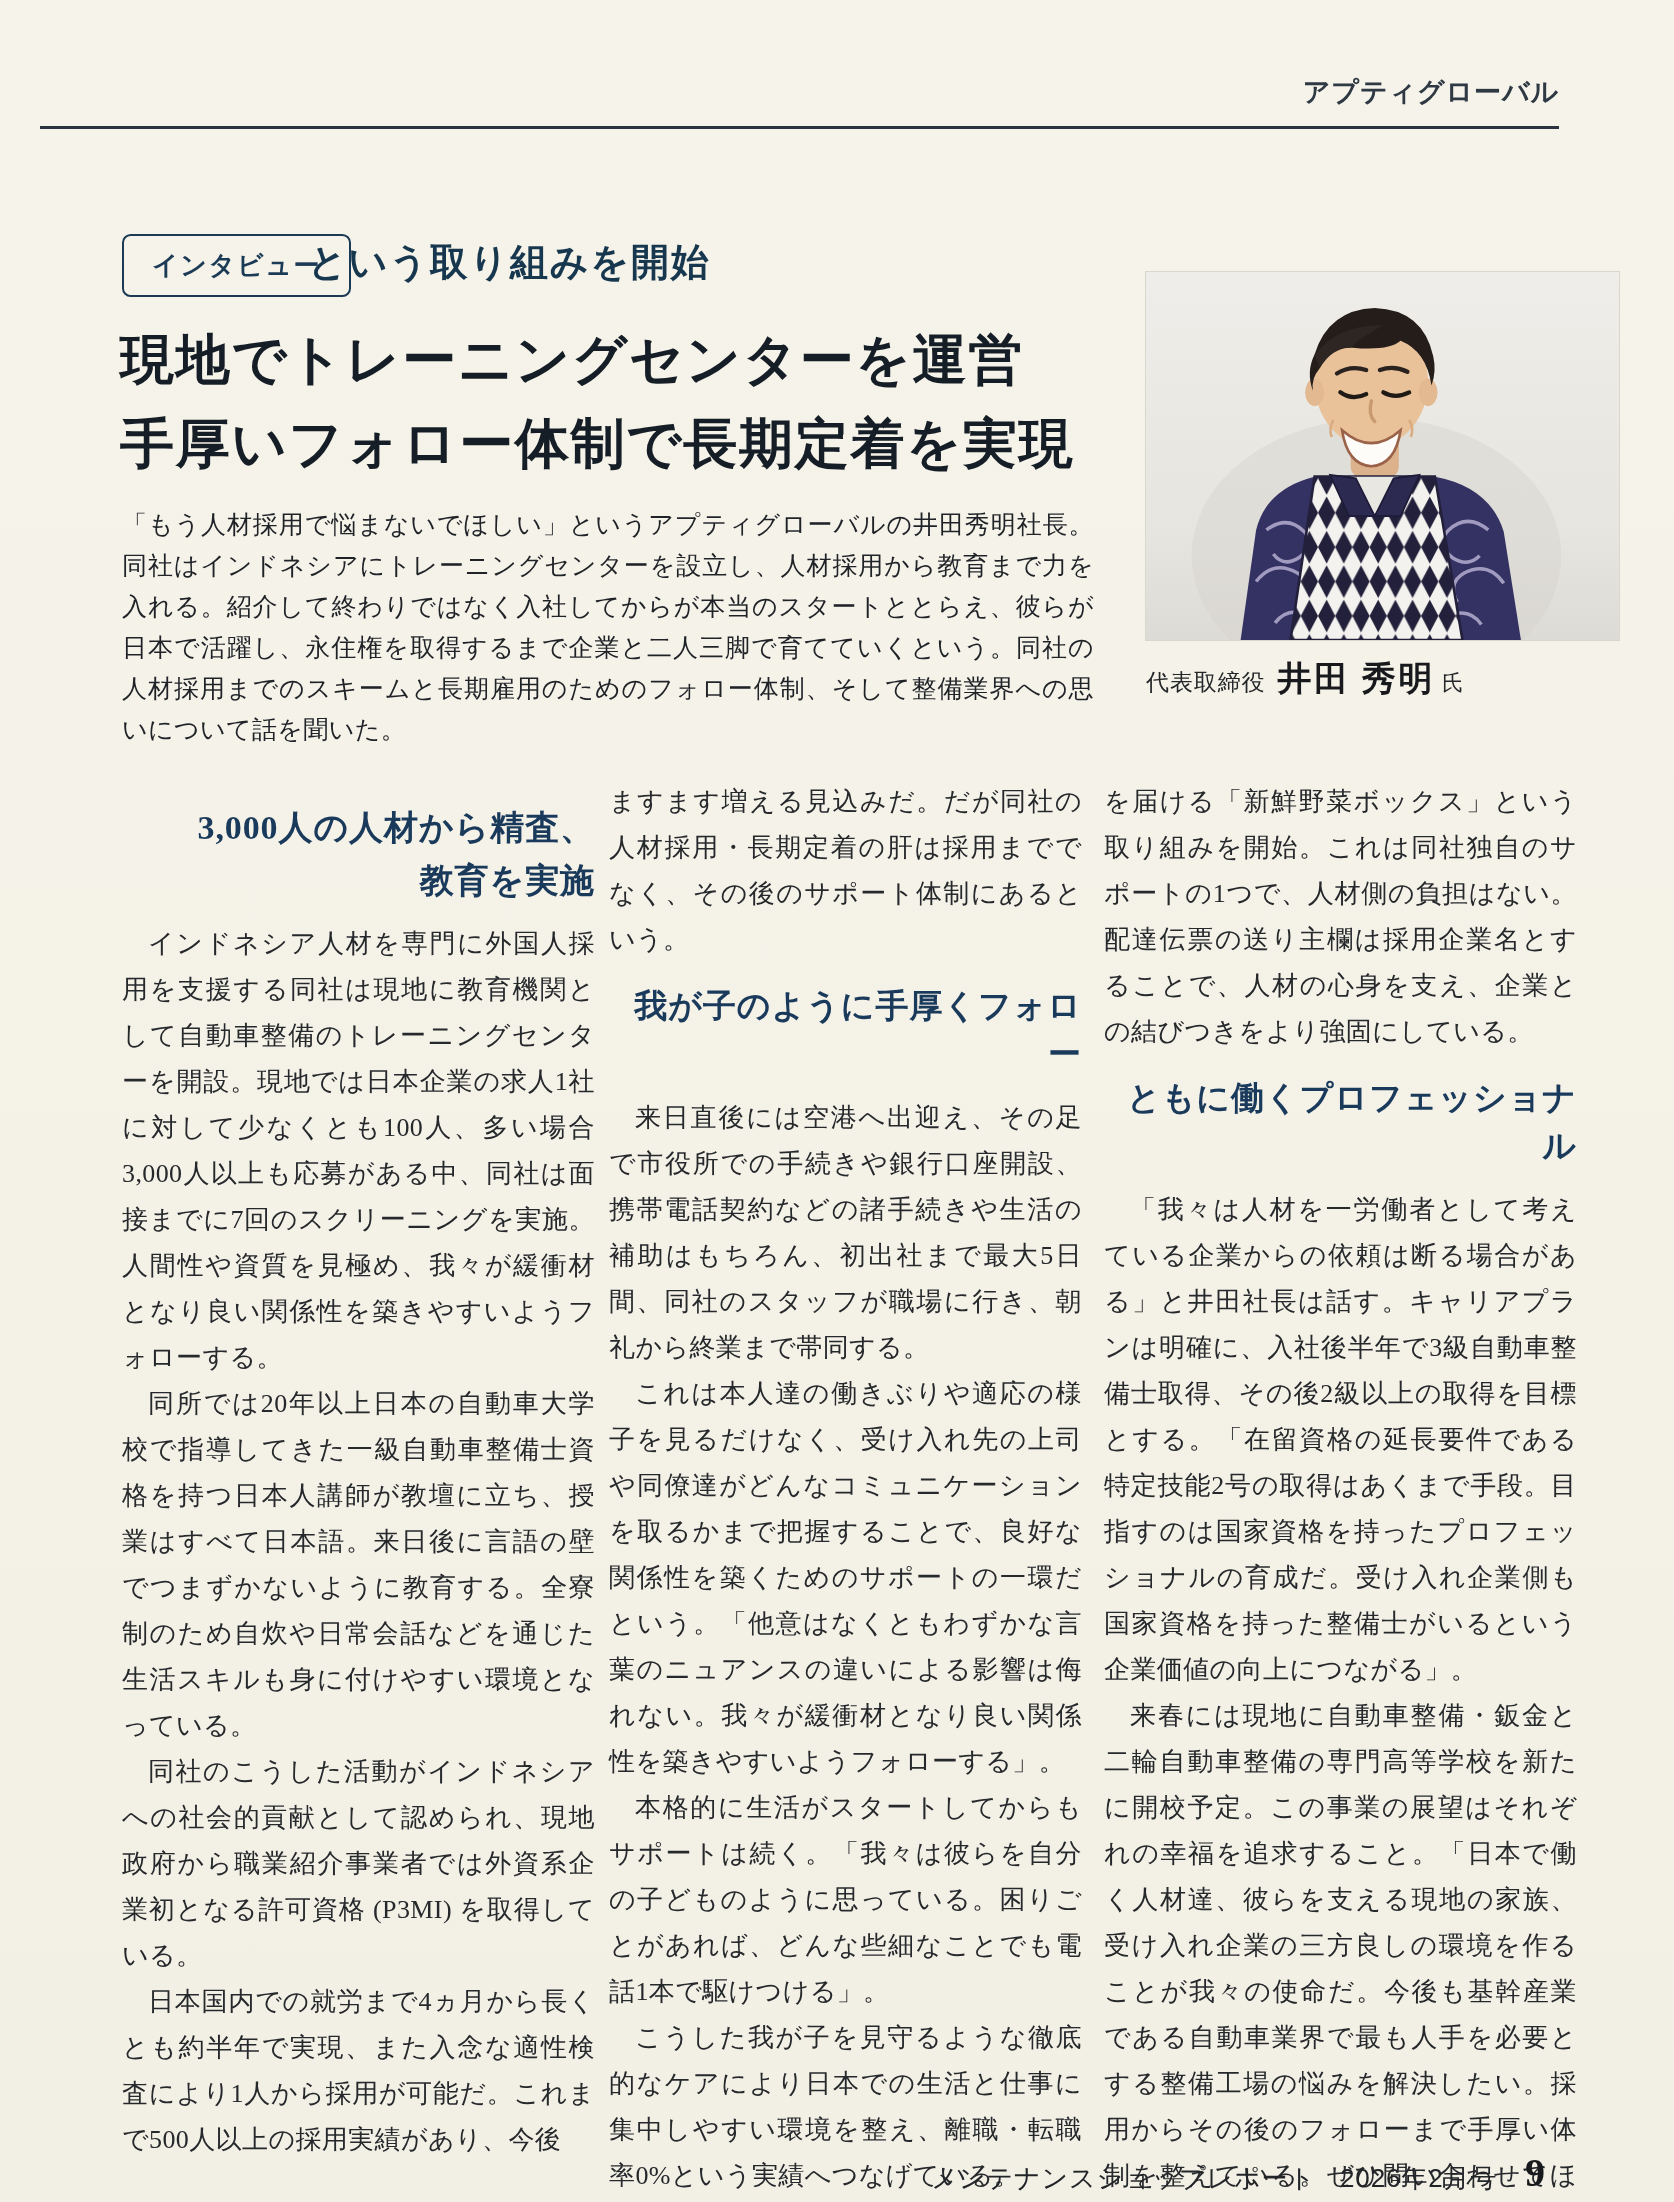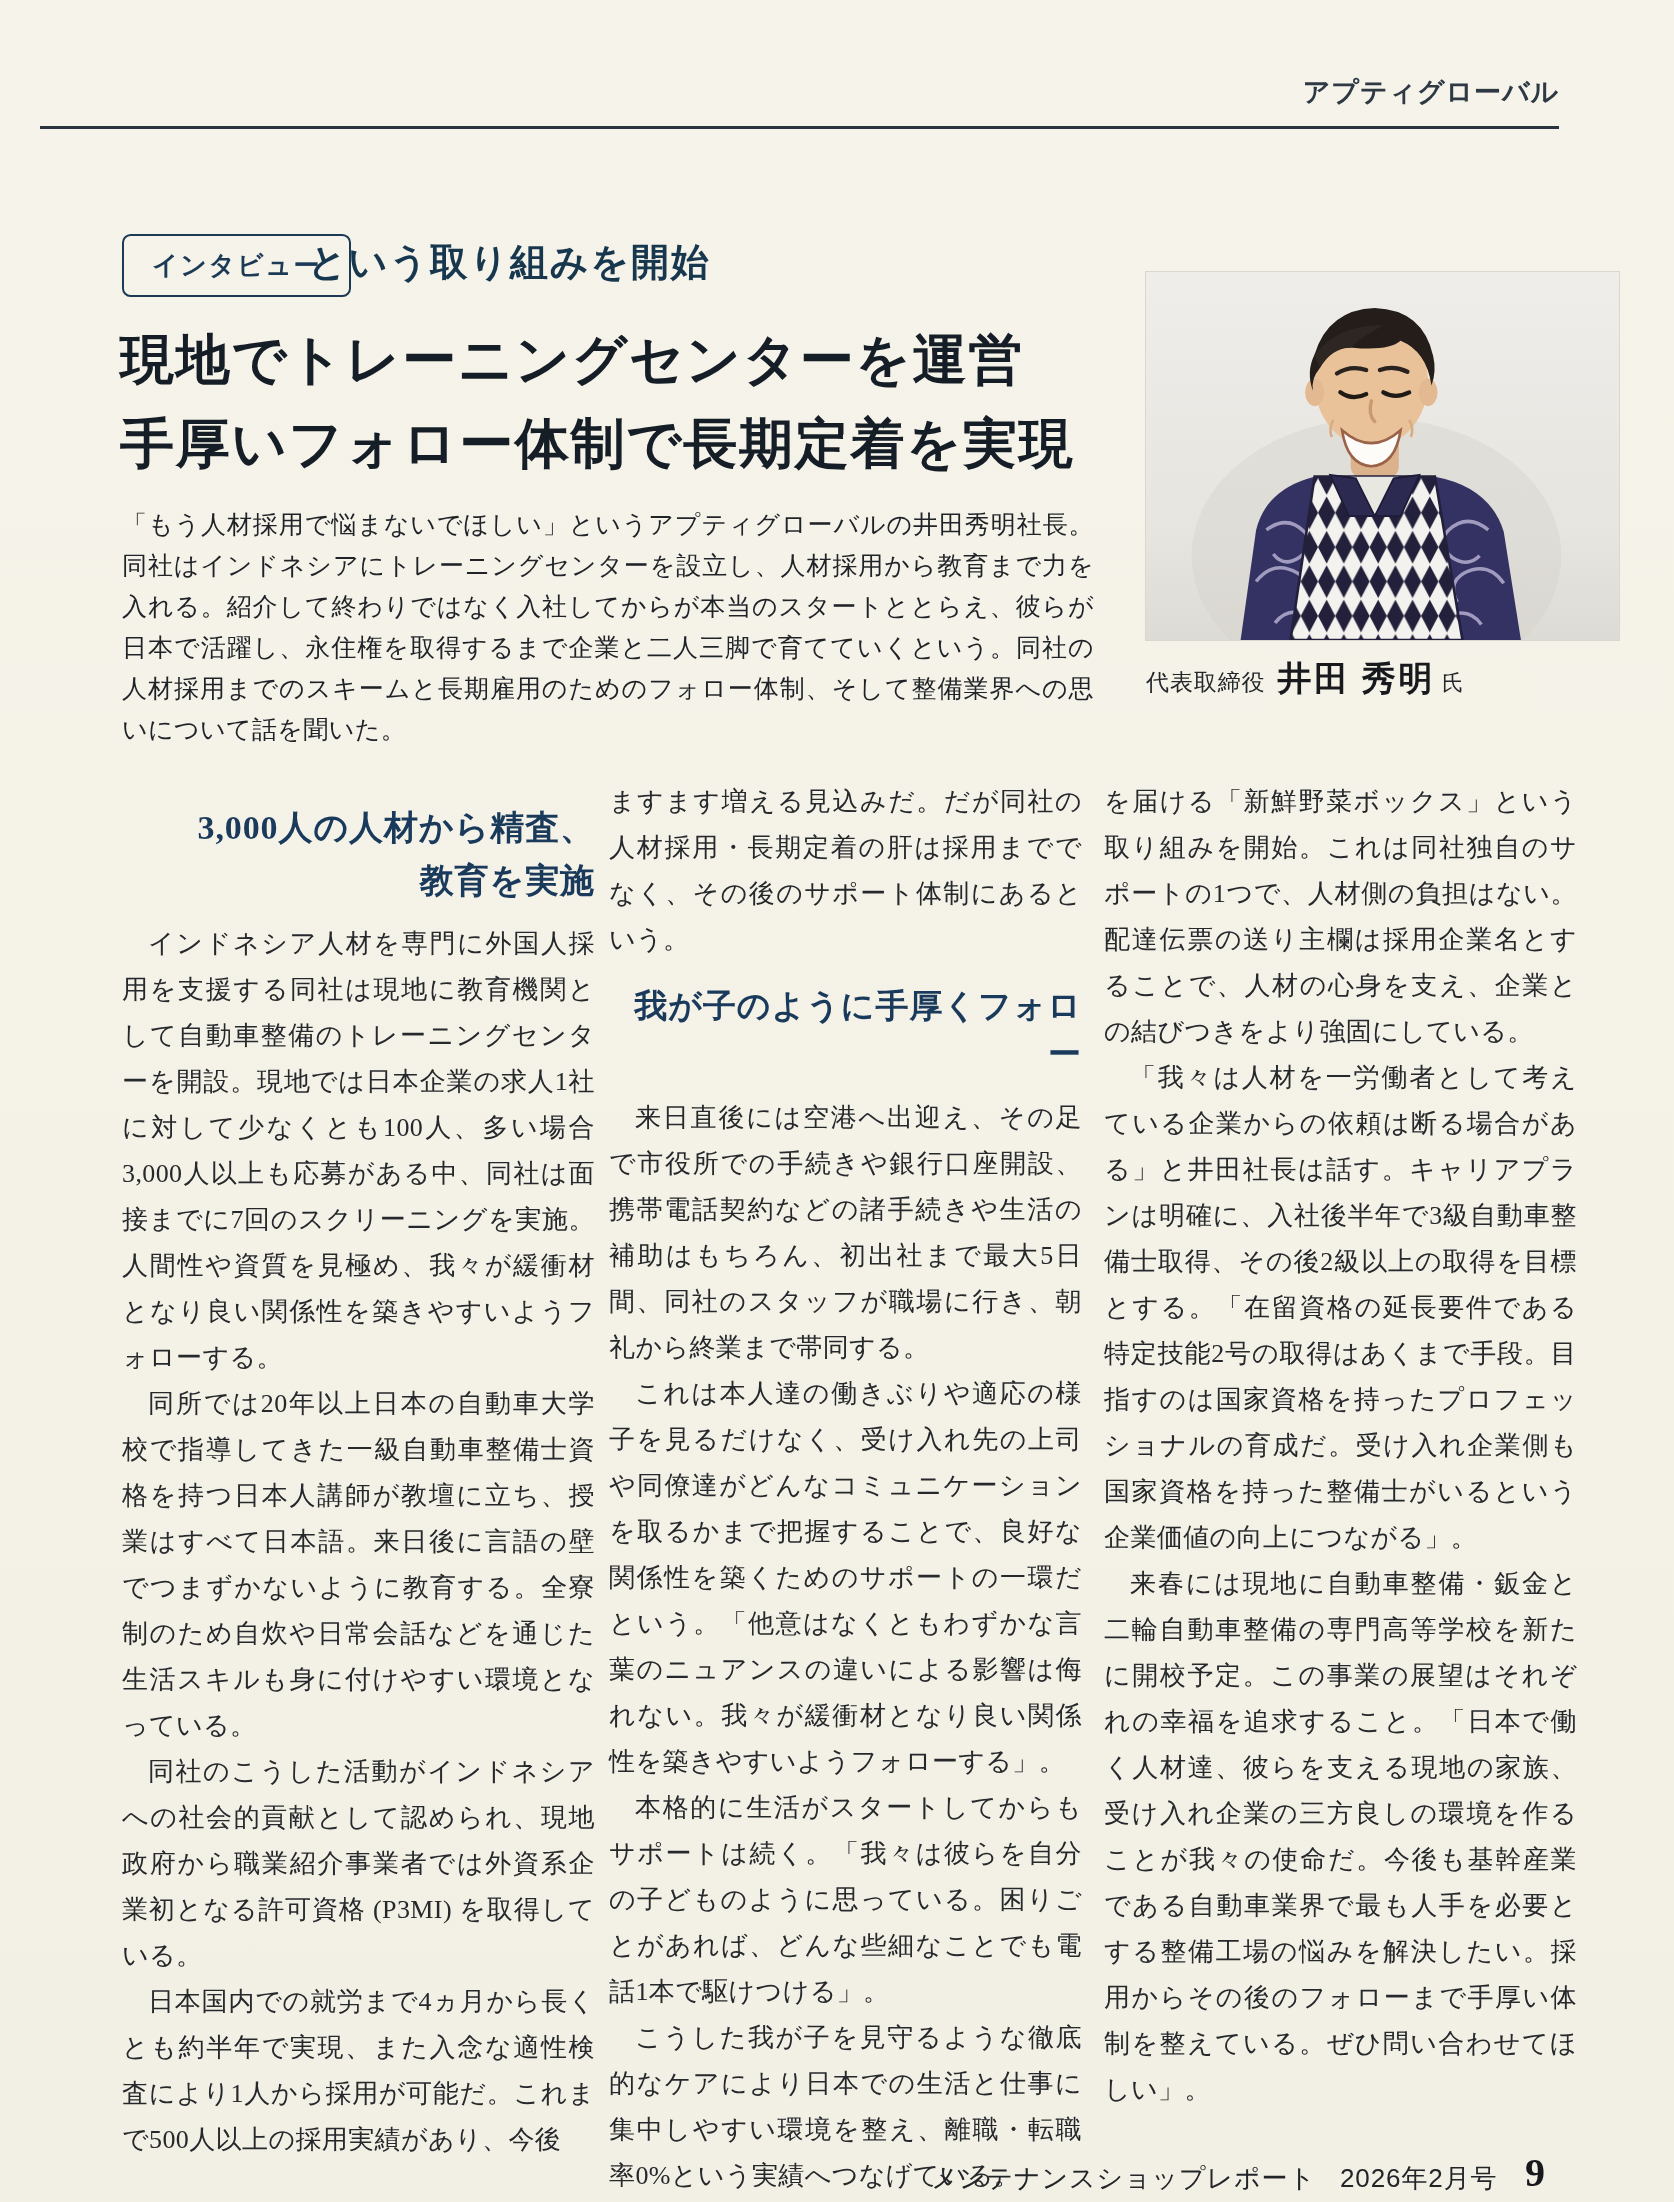--- a/index.html
+++ b/index.html
@@ -197,20 +197,21 @@
     <h2>我が子のように手厚くフォロー</h2>
     <p>来日直後には空港へ出迎え、その足で市役所での手続きや銀行口座開設、携帯電話契約などの諸手続きや生活の補助はもちろん、初出社まで最大5日間、同社のスタッフが職場に行き、朝礼から終業まで帯同する。</p>
     <p>これは本人達の働きぶりや適応の様子を見るだけなく、受け入れ先の上司や同僚達がどんなコミュニケーションを取るかまで把握することで、良好な関係性を築くためのサポートの一環だという。「他意はなくともわずかな言葉のニュアンスの違いによる影響は侮れない。我々が緩衝材となり良い関係性を築きやすいようフォローする」。</p>
     <p>本格的に生活がスタートしてからもサポートは続く。「我々は彼らを自分の子どものように思っている。困りごとがあれば、どんな些細なことでも電話1本で駆けつける」。</p>
     <p>こうした我が子を見守るような徹底的なケアにより日本での生活と仕事に集中しやすい環境を整え、離職・転職率0%という実績へつなげている。</p>
     <p>そして2025年10月からは毎月食材</p>
   </div>
 
   <div class="col col-3">
     <p class="cont">を届ける「新鮮野菜ボックス」という取り組みを開始。これは同社独自のサポートの1つで、人材側の負担はない。配達伝票の送り主欄は採用企業名とすることで、人材の心身を支え、企業との結びつきをより強固にしている。</p>
+    <h2>ともに働くプロフェッショナル</h2>
     <p>「我々は人材を一労働者として考えている企業からの依頼は断る場合がある」と井田社長は話す。キャリアプランは明確に、入社後半年で3級自動車整備士取得、その後2級以上の取得を目標とする。「在留資格の延長要件である特定技能2号の取得はあくまで手段。目指すのは国家資格を持ったプロフェッショナルの育成だ。受け入れ企業側も国家資格を持った整備士がいるという企業価値の向上につながる」。</p>
     <p>来春には現地に自動車整備・鈑金と二輪自動車整備の専門高等学校を新たに開校予定。この事業の展望はそれぞれの幸福を追求すること。「日本で働く人材達、彼らを支える現地の家族、受け入れ企業の三方良しの環境を作ることが我々の使命だ。今後も基幹産業である自動車業界で最も人手を必要とする整備工場の悩みを解決したい。採用からその後のフォローまで手厚い体制を整えている。ぜひ問い合わせてほしい」。</p>
   </div>
 
   <div class="footer">
     <span class="magazine-title">メンテナンスショップレポート</span>
     <span class="issue-label">2026年2月号</span>
     <span class="page-number">9</span>
   </div>
 

